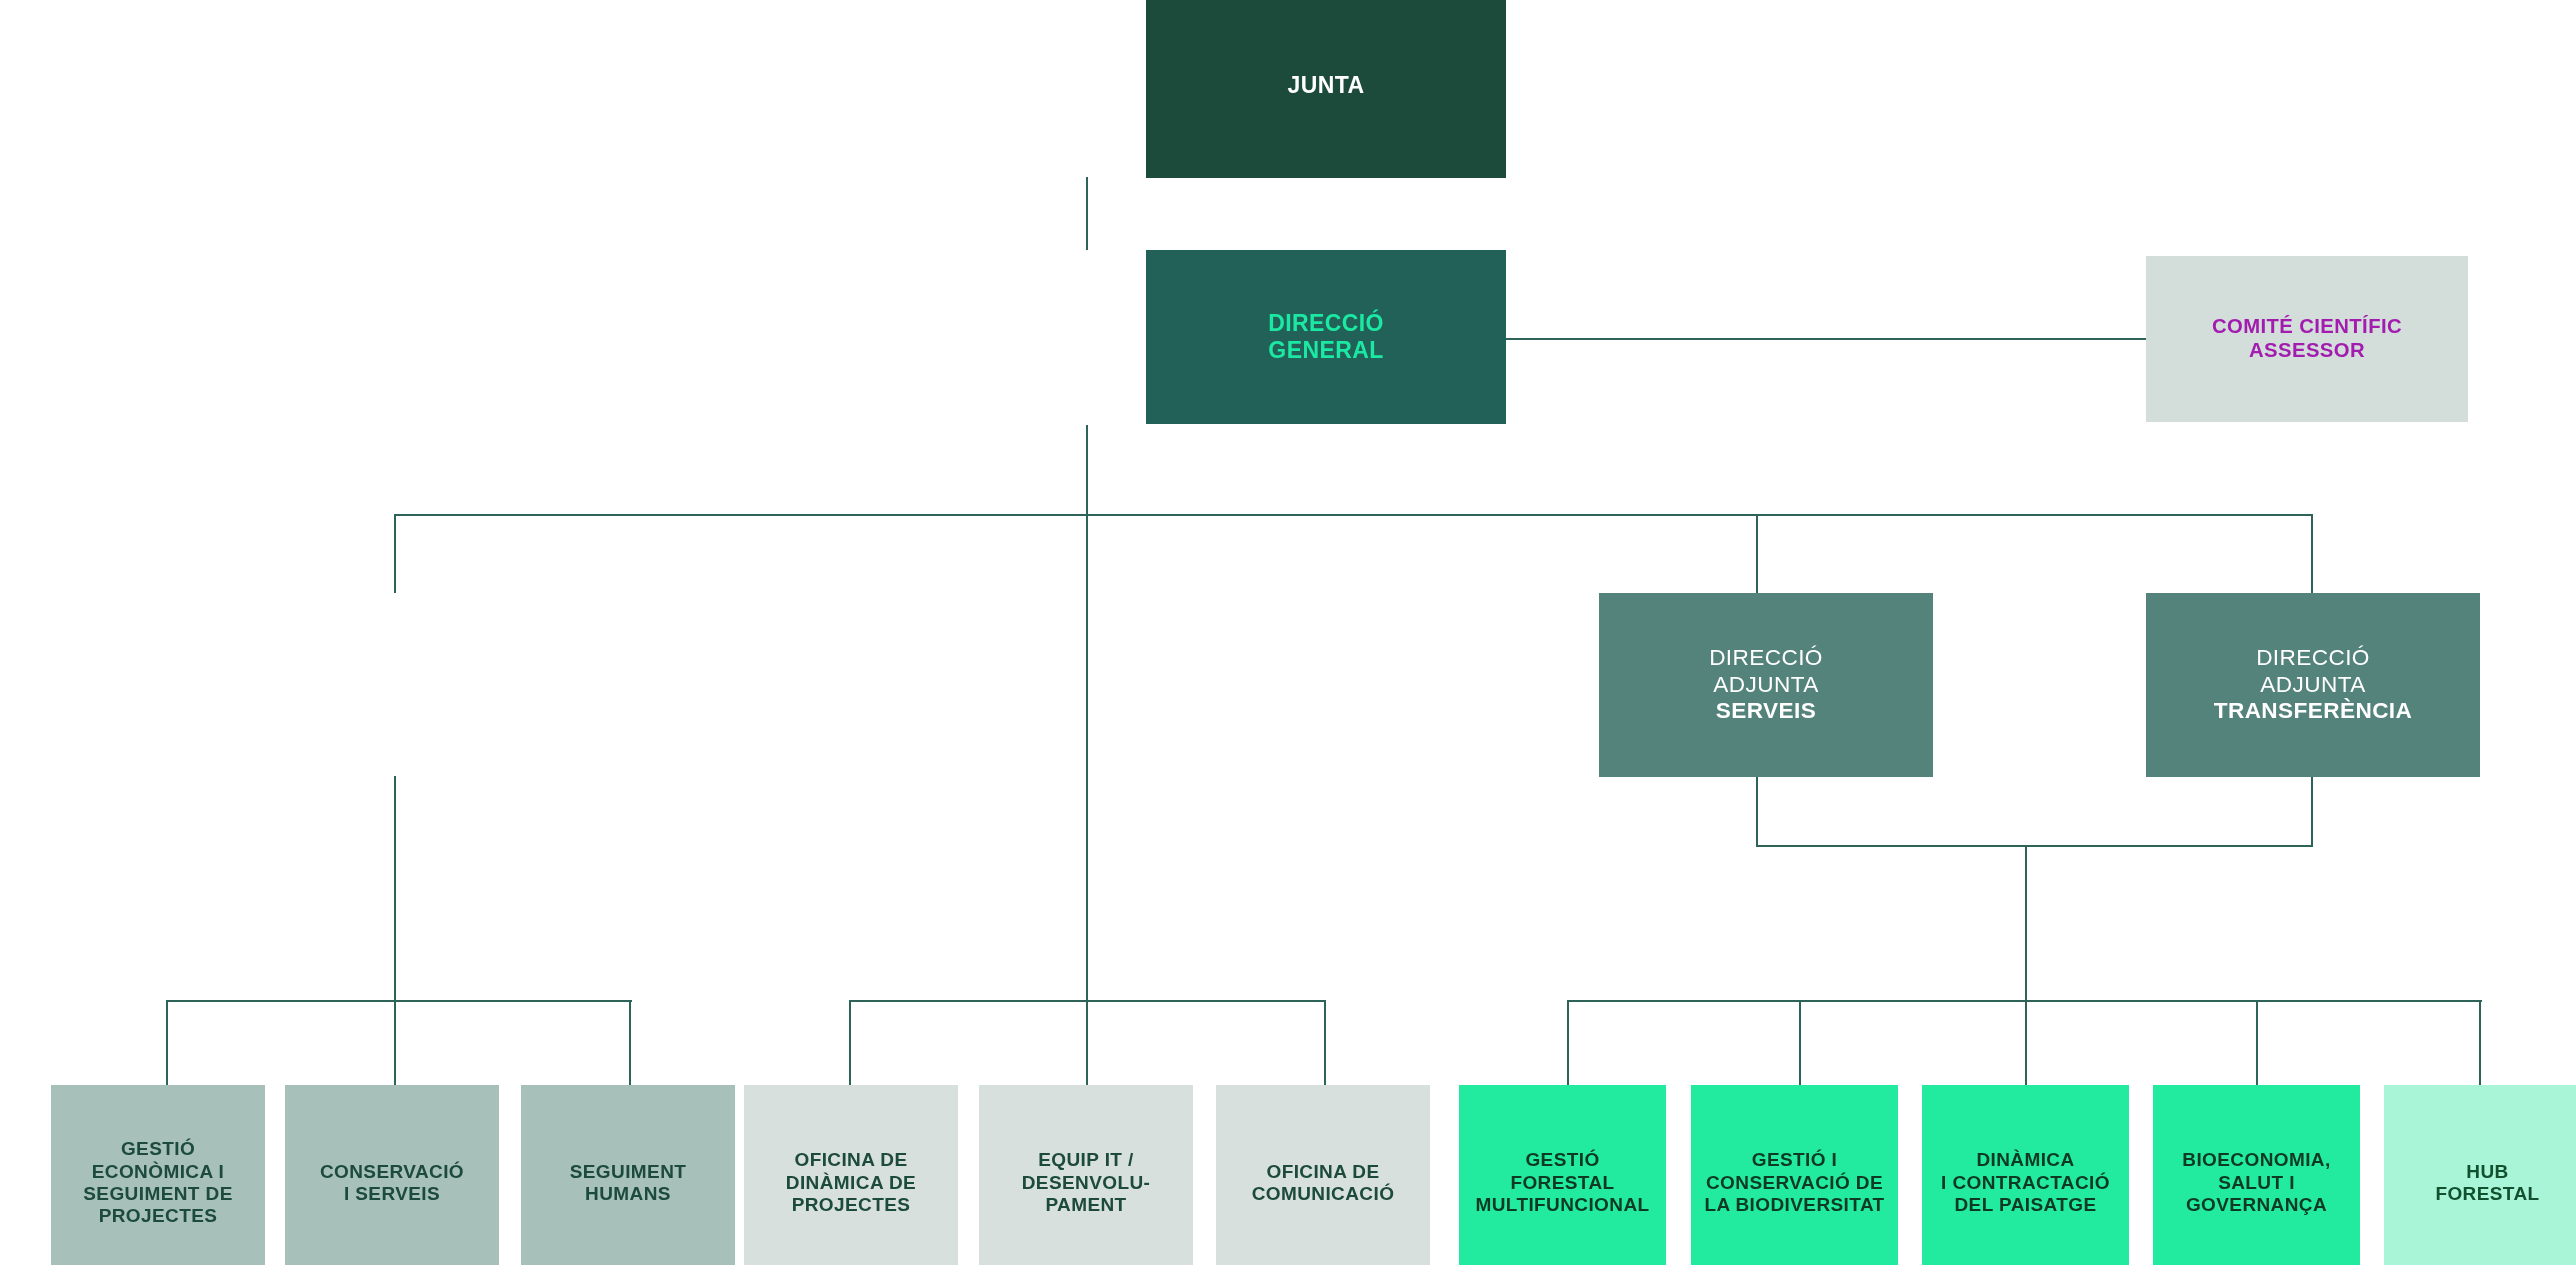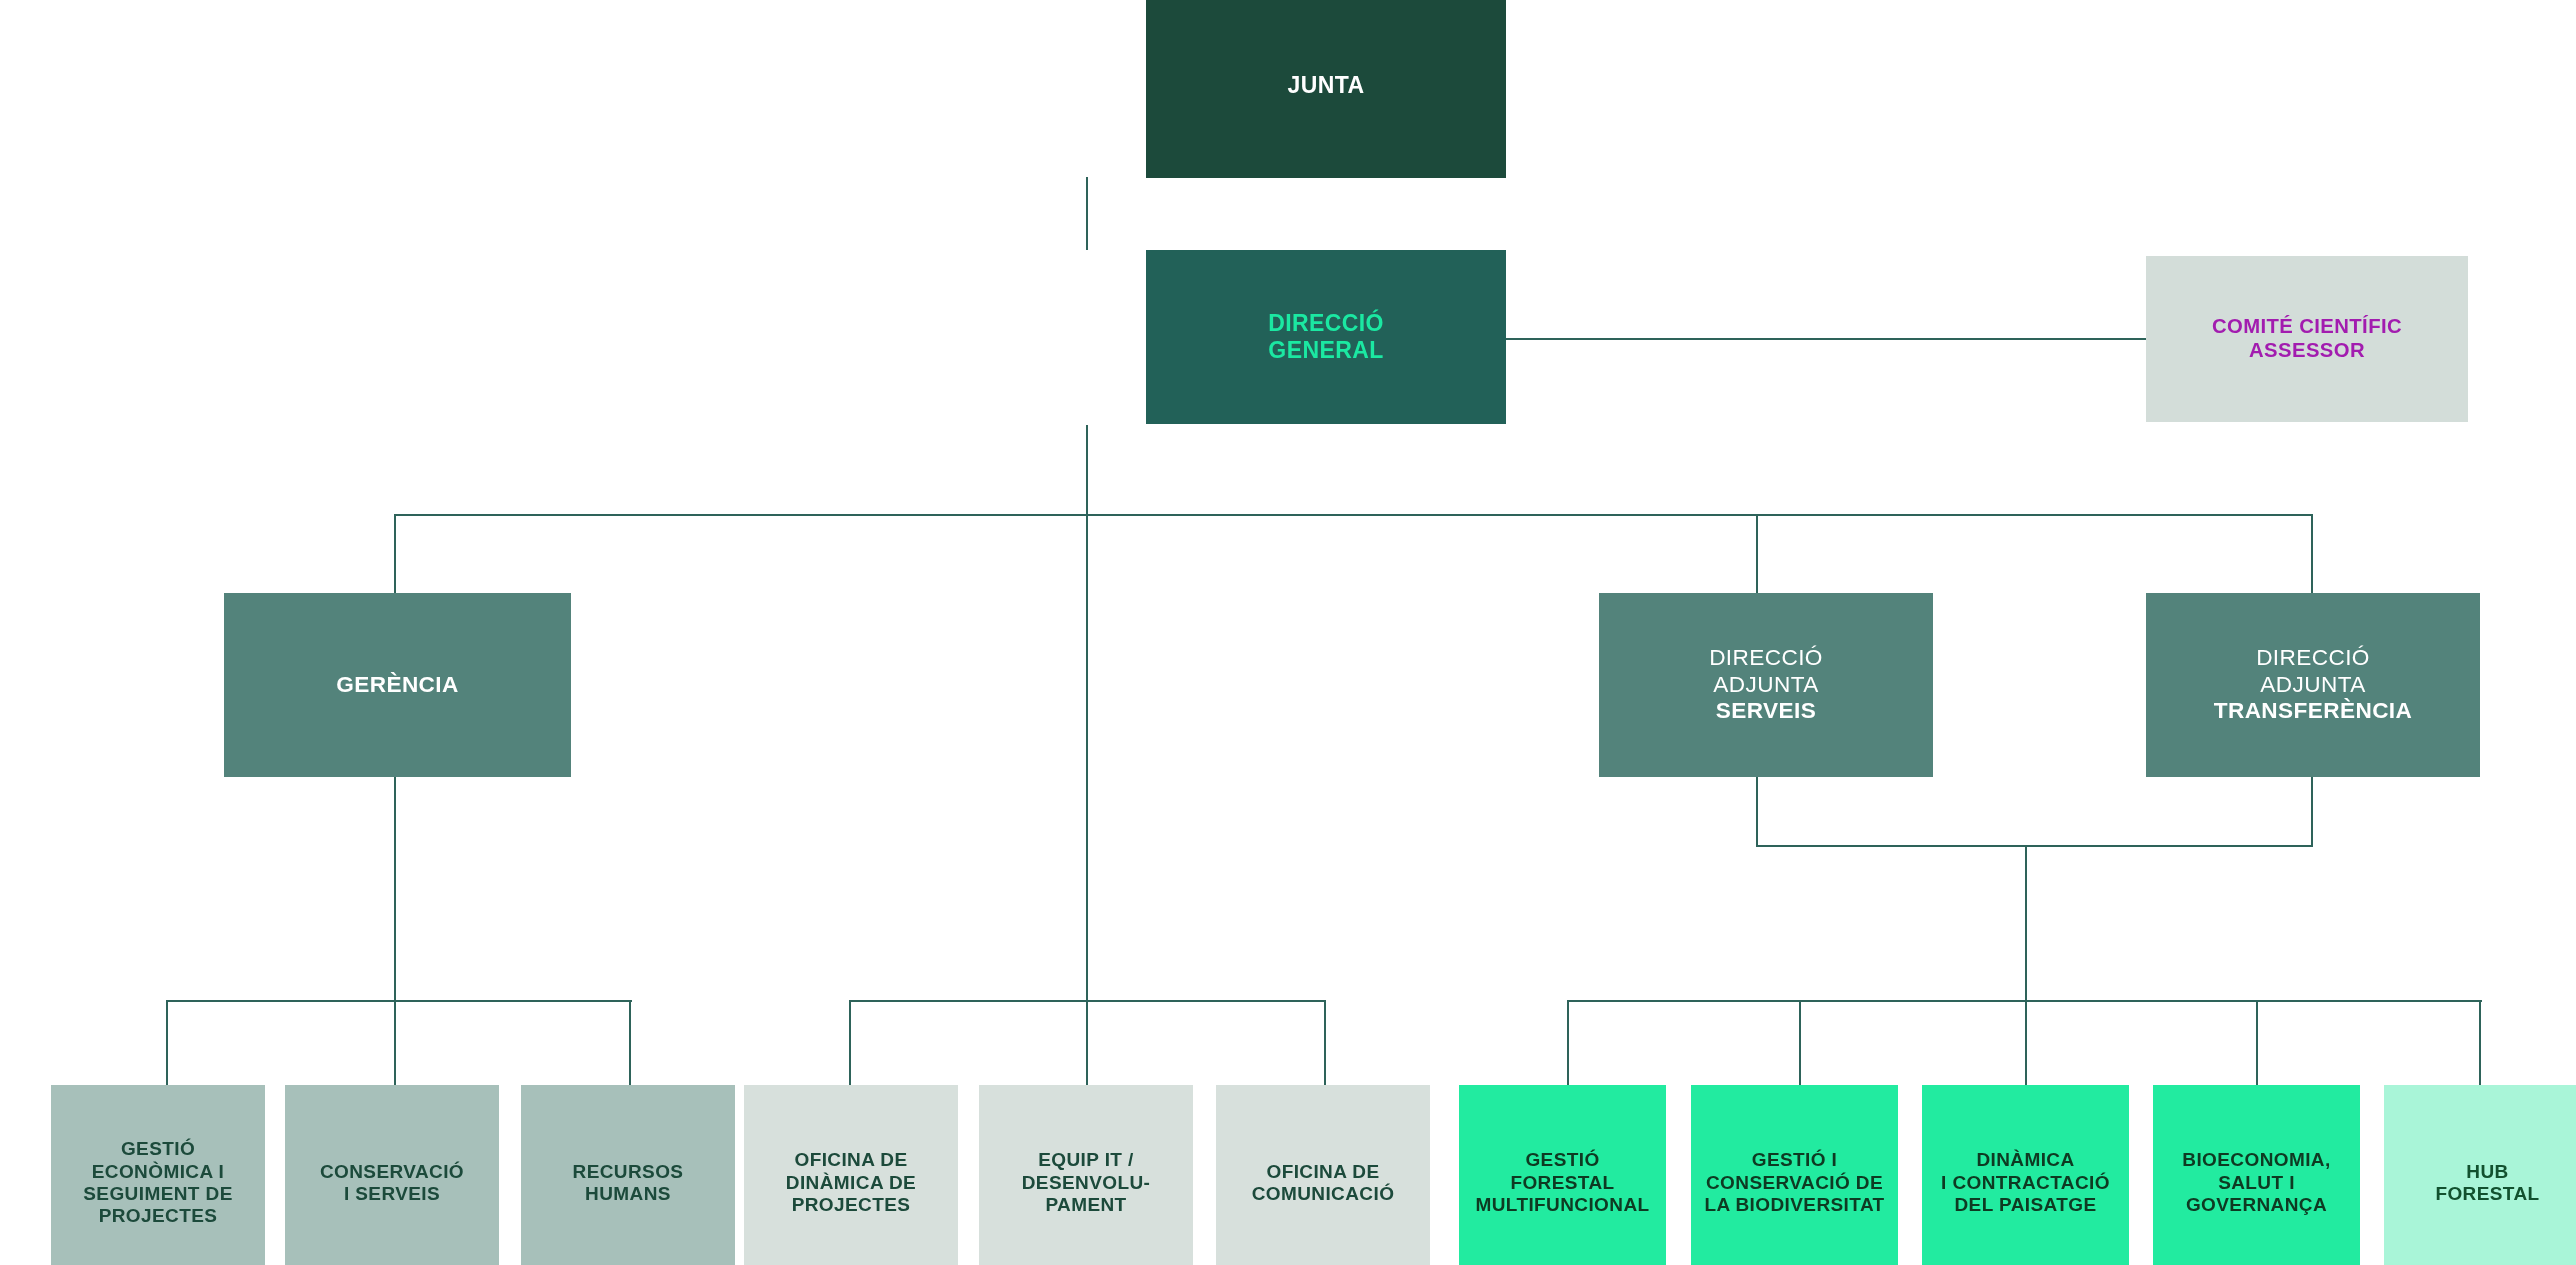--- a/index.html
+++ b/index.html
@@ -103,23 +103,20 @@
   <div class="node v-dg" style="left:1118px; top:250px; width:360px; height:174px; font-size:23px; flex-direction:column;">
     <span>DIRECCIÓ</span>
     <span>GENERAL</span>
   </div>
 
   <div class="node v-committee" style="left:2118px; top:256px; width:322px; height:166px; font-size:20.3px; flex-direction:column;">
     <span>COMITÉ CIENTÍFIC</span>
     <span>ASSESSOR</span>
   </div>
 
-  <div class="node v-gerencia" style="left:196px; top:593px; width:347px; height:184px; font-size:22.6px;">
-    <span class="label">GERÈNCIA</span>
-  </div>
 
   <div class="node v-adjunta" style="left:1571px; top:593px; width:334px; height:184px; font-size:22.6px; flex-direction:column;">
     <span class="line-light">DIRECCIÓ</span>
     <span class="line-light">ADJUNTA</span>
     <span class="line-bold">SERVEIS</span>
   </div>
 
   <div class="node v-adjunta" style="left:2118px; top:593px; width:334px; height:184px; font-size:22.6px; flex-direction:column;">
     <span class="line-light">DIRECCIÓ</span>
     <span class="line-light">ADJUNTA</span>
@@ -132,21 +129,21 @@
     <span>SEGUIMENT DE</span>
     <span>PROJECTES</span>
   </div>
 
   <div class="node v-unit-mid" style="left:257px; top:1085px; width:214px; height:196px; font-size:19px; flex-direction:column;">
     <span>CONSERVACIÓ</span>
     <span>I SERVEIS</span>
   </div>
 
   <div class="node v-unit-mid" style="left:493px; top:1085px; width:214px; height:196px; font-size:19px; flex-direction:column;">
-    <span>RECURSOS</span>
+    <span>SEGUIMENT</span>
     <span>HUMANS</span>
   </div>
 
   <div class="node v-unit-light" style="left:716px; top:1085px; width:214px; height:196px; font-size:19px; flex-direction:column;">
     <span>OFICINA DE</span>
     <span>DINÀMICA DE</span>
     <span>PROJECTES</span>
   </div>
 
   <div class="node v-unit-light" style="left:951px; top:1085px; width:214px; height:196px; font-size:19px; flex-direction:column;">

